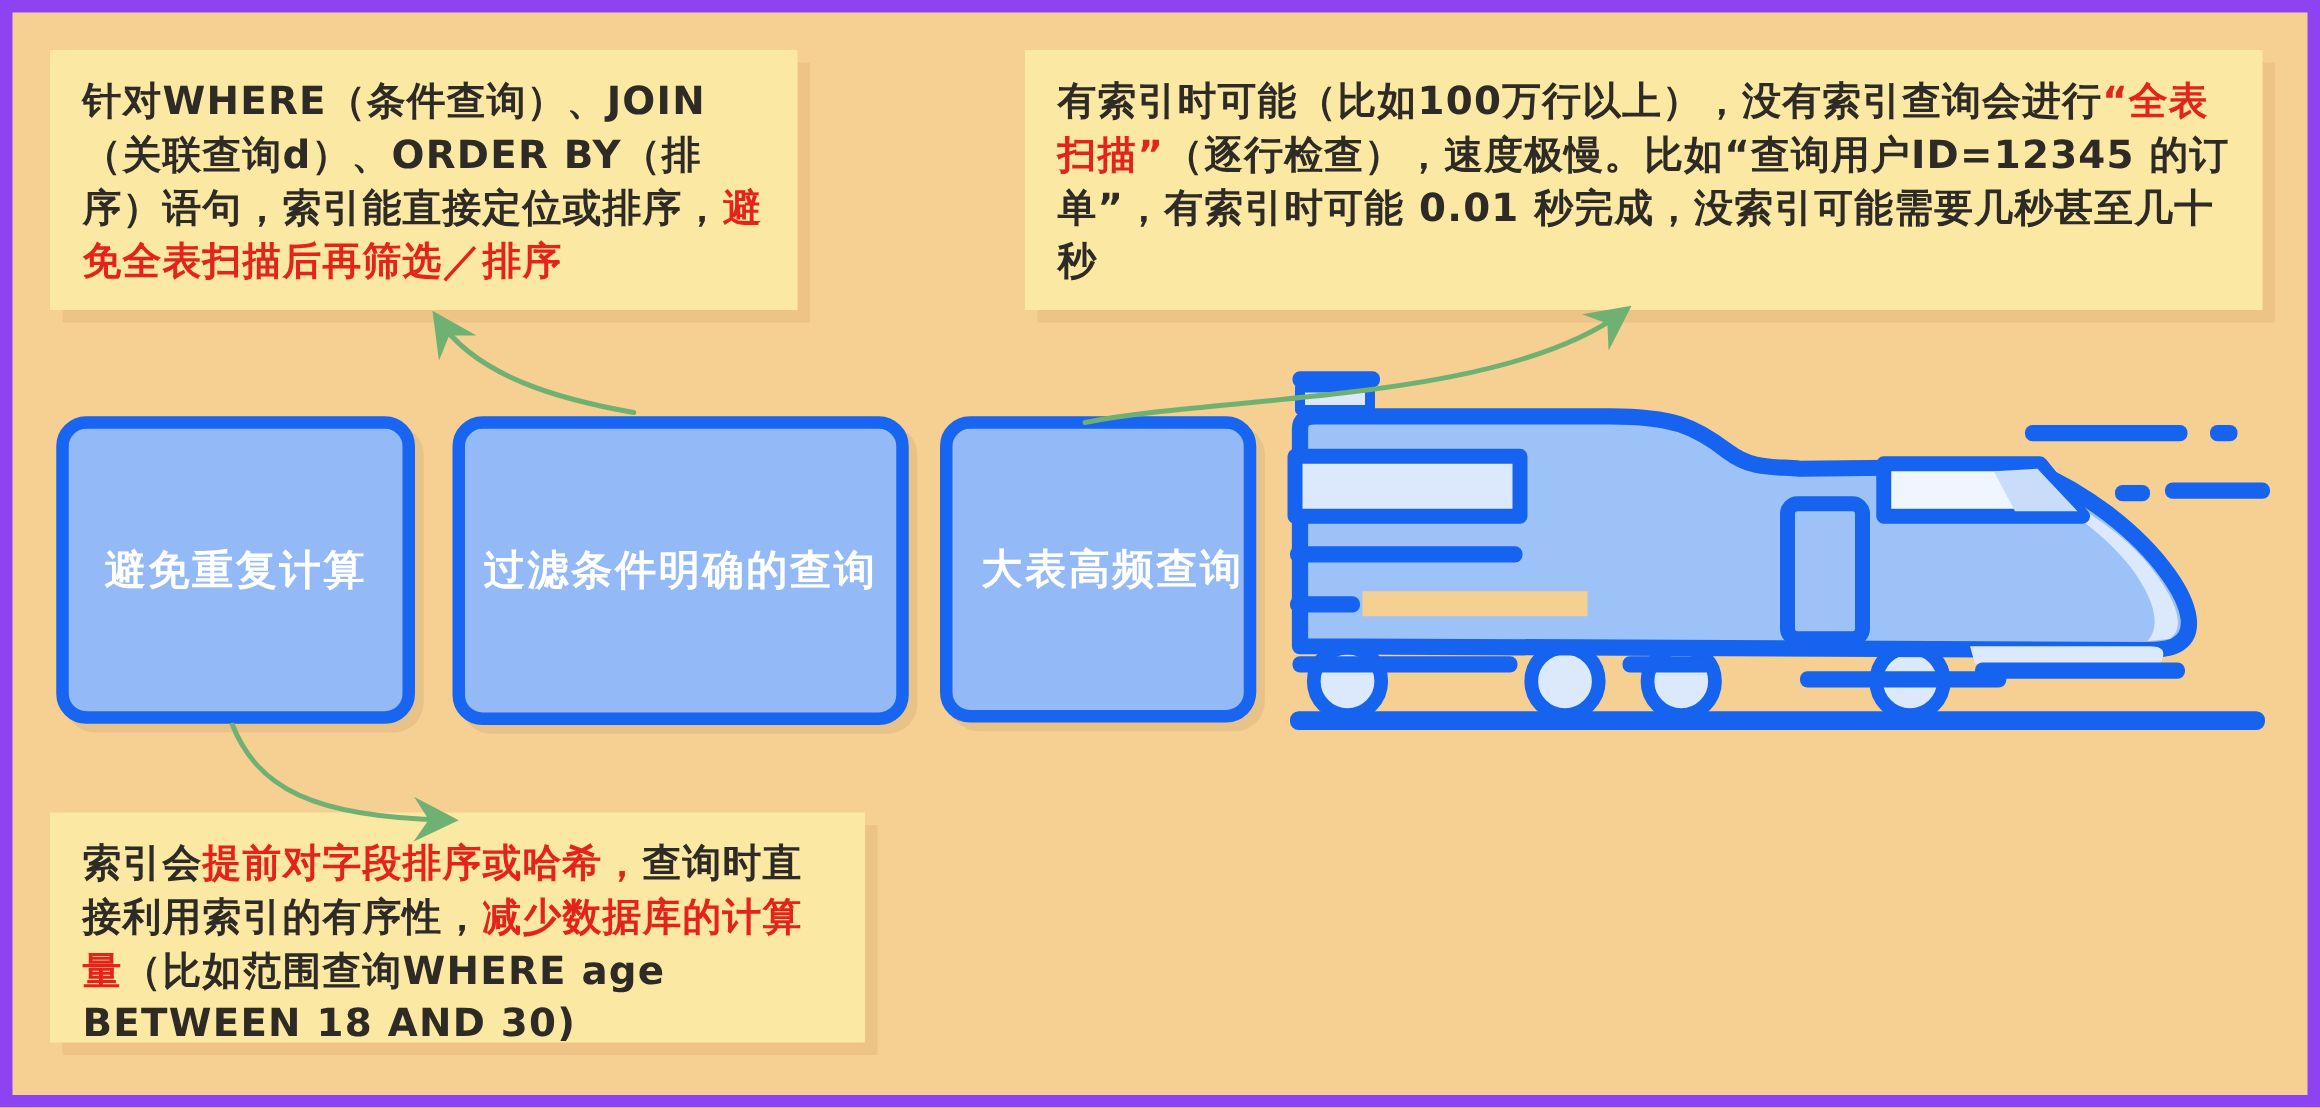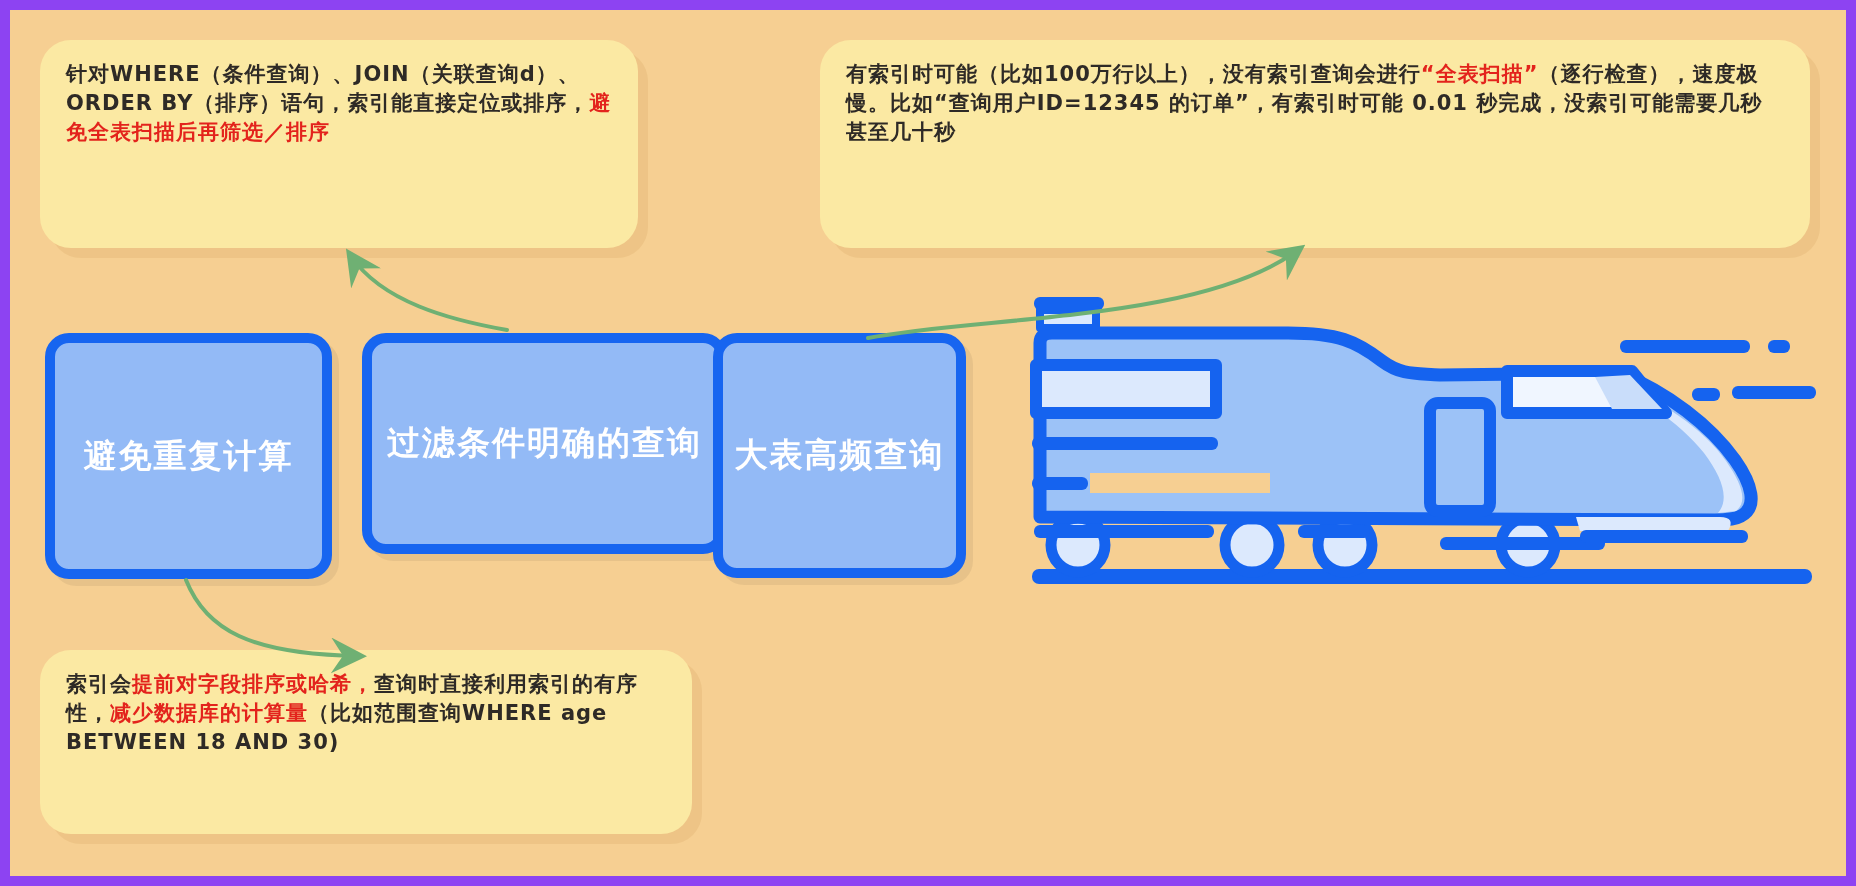--- a/index.html
+++ b/index.html
@@ -11,40 +11,39 @@
   }
   html,body{margin:0;padding:0;background:#ddd;}
   .stage{
     position:relative; width:1856px; height:886px; box-sizing:border-box;
     background:var(--page-bg); border:10px solid var(--page-border);
     overflow:hidden; font-family:"DejaVu Sans",sans-serif;
   }
   .note{
     position:absolute; background:var(--note-bg); color:var(--ink);
     padding:20px 26px; box-sizing:border-box;
-    font-size:21px; line-height:1.38; font-weight:600; letter-spacing:1px;
+    font-size:31px; line-height:1.38; font-weight:600; letter-spacing:1px;
     box-shadow:10px 10px 0 rgba(180,120,50,0.12);
-    border-radius:31px;
   }
   .note p{margin:0;}
   .seg-dark{color:var(--ink);}
   .seg-red{color:var(--accent-red);}
   .note-1{left:30px; top:30px; width:598px; height:208px;}
   .note-2{left:810px; top:30px; width:990px; height:208px;}
   .note-3{left:30px; top:640px; width:652px; height:184px;}
   .node{
     position:absolute; box-sizing:border-box;
     background:var(--box-fill); border:10px solid var(--box-border); border-radius:24px;
     display:flex; align-items:center; justify-content:center;
     color:var(--box-text); font-size:33px; font-weight:600; letter-spacing:2px;
     box-shadow:7px 7px 0 rgba(0,0,0,0.06); text-align:center;
   }
   .box-1{left:35px; top:323px; width:287px; height:246px;}
-  .box-2{left:352px; top:323px; width:365px; height:221px;}
-  .box-3{left:703px; top:323px; width:253px; height:245px;}
+  .box-2{left:352px; top:323px; width:365px; height:247px;}
+  .box-3{left:742px; top:323px; width:253px; height:245px;justify-content:flex-end;}
   .train-svg{position:absolute; left:1010px; top:245px;}
   .arrow-layer{position:absolute; left:0; top:0; pointer-events:none;}
   .arrow{stroke:var(--arrow-green); stroke-width:4; fill:none; stroke-linecap:round;}
   .arrow-head{fill:var(--arrow-green);}
   .tr-outline{fill:none; stroke:var(--train-stroke); stroke-width:13; stroke-linejoin:round; stroke-linecap:round;}
   .tr-body{fill:var(--train-fill);}
   .tr-light{fill:var(--train-light);}
   .tr-dark{fill:var(--train-stroke);}
   .tr-bg{fill:var(--page-bg);}
   .tr-glass{fill:#f0f6ff;}

